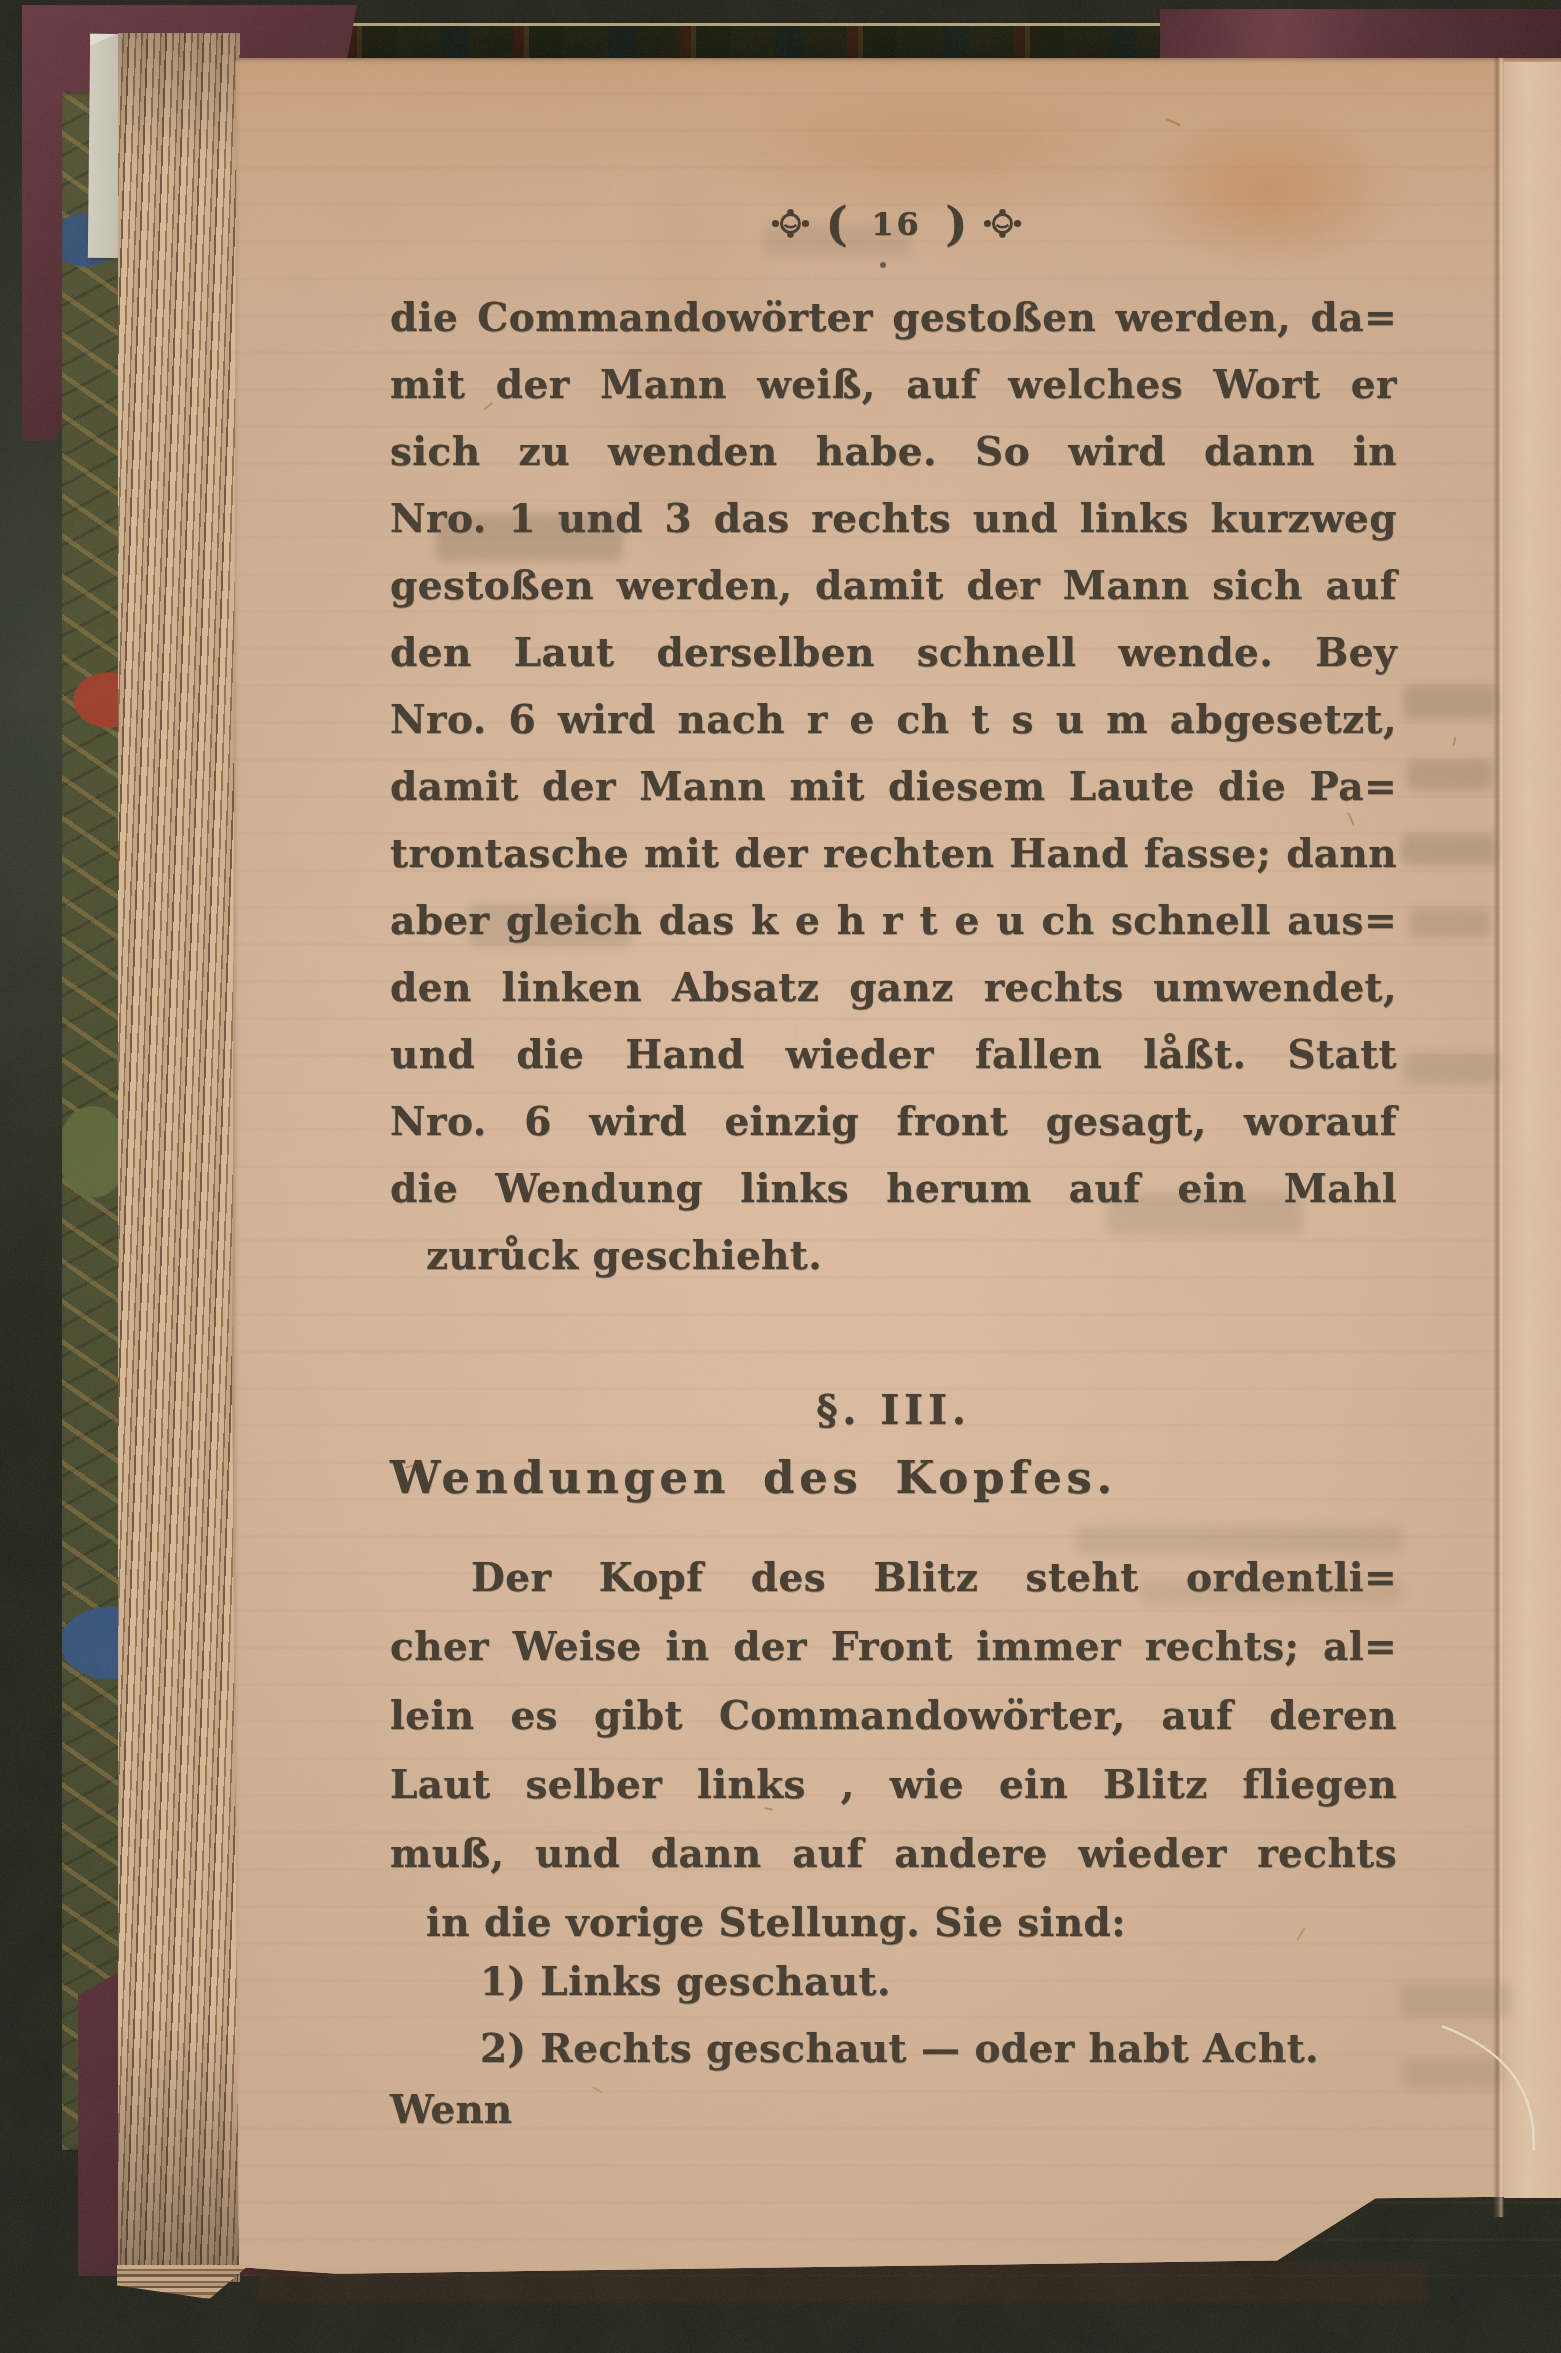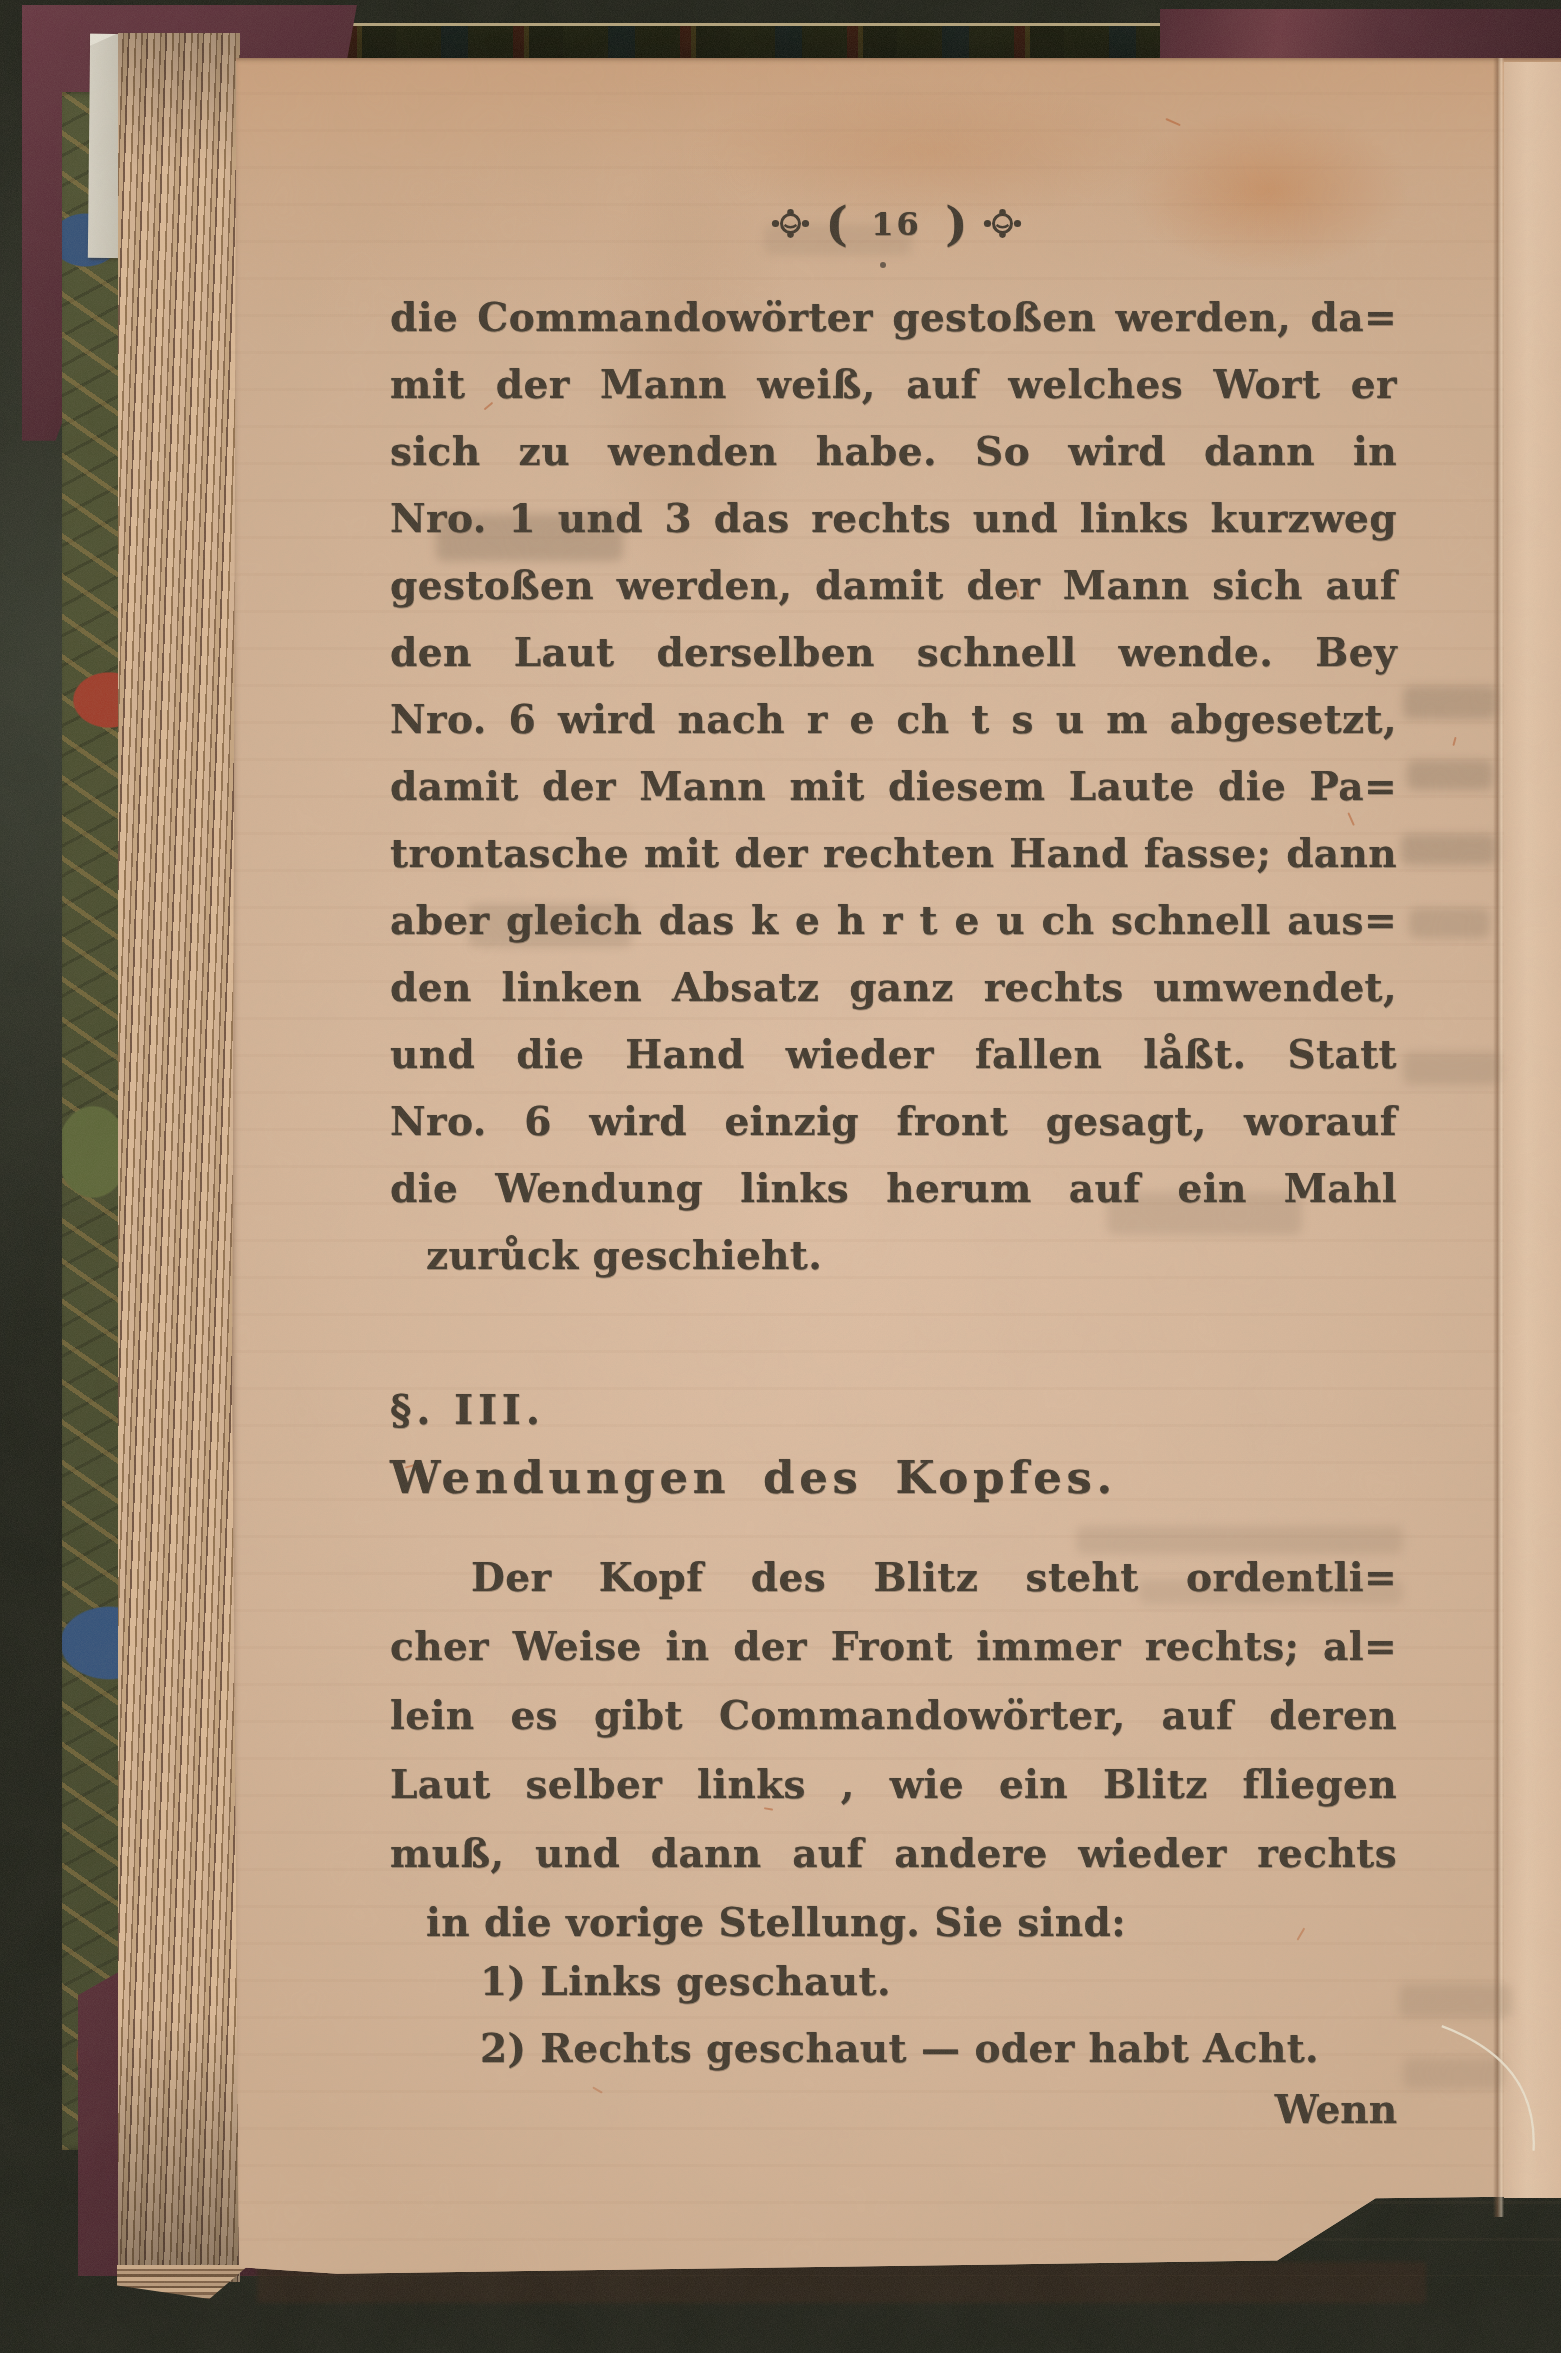--- a/index.html
+++ b/index.html
@@ -83,25 +83,25 @@
   .paren{font-size:47px;font-weight:700;line-height:1;}
   .pnum{font-size:32px;font-weight:700;letter-spacing:3.1px;padding:0 7.8px;}
   .textcol{left:390px;width:1007px;}
   .line{font-size:39px;font-weight:700;line-height:67px;letter-spacing:0.4px;
         text-align:justify;text-align-last:justify;white-space:nowrap;}
   .p1{top:284px;}
   .p2{top:1543px;}
   .p2 .line{line-height:69px;}
   .nj{text-align-last:left;margin-left:36px;}
   .indent{text-indent:81px;}
-  .sec-mark{left:390px;top:1386px;width:1007px;text-align:left;font-size:41px;font-weight:700;letter-spacing:4.7px;}
+  .sec-mark{left:390px;top:1386px;width:1007px;text-align:center;font-size:41px;font-weight:700;letter-spacing:4.7px;}
   .sec-title{left:390px;top:1451px;width:1007px;text-align:left;font-size:45px;font-weight:700;letter-spacing:4.7px;word-spacing:12.5px;}
   .items{top:1948px;}
   .items .line{text-align:center;text-align-last:left;padding-left:90px;line-height:67px;}
-  .catchword{top:2086px;left:390px;width:1007px;text-align:right;font-size:39px;font-weight:700;}
+  .catchword{top:2086px;left:390px;width:1007px;text-align:left;font-size:39px;font-weight:700;}
 
   .noise{left:0;top:0;pointer-events:none;}
 </style>
 </head>
 <body>
 
 <div class="scene">
 
   <div class="abs top-marble-band"></div>
   <div class="abs top-right-leather"></div>

